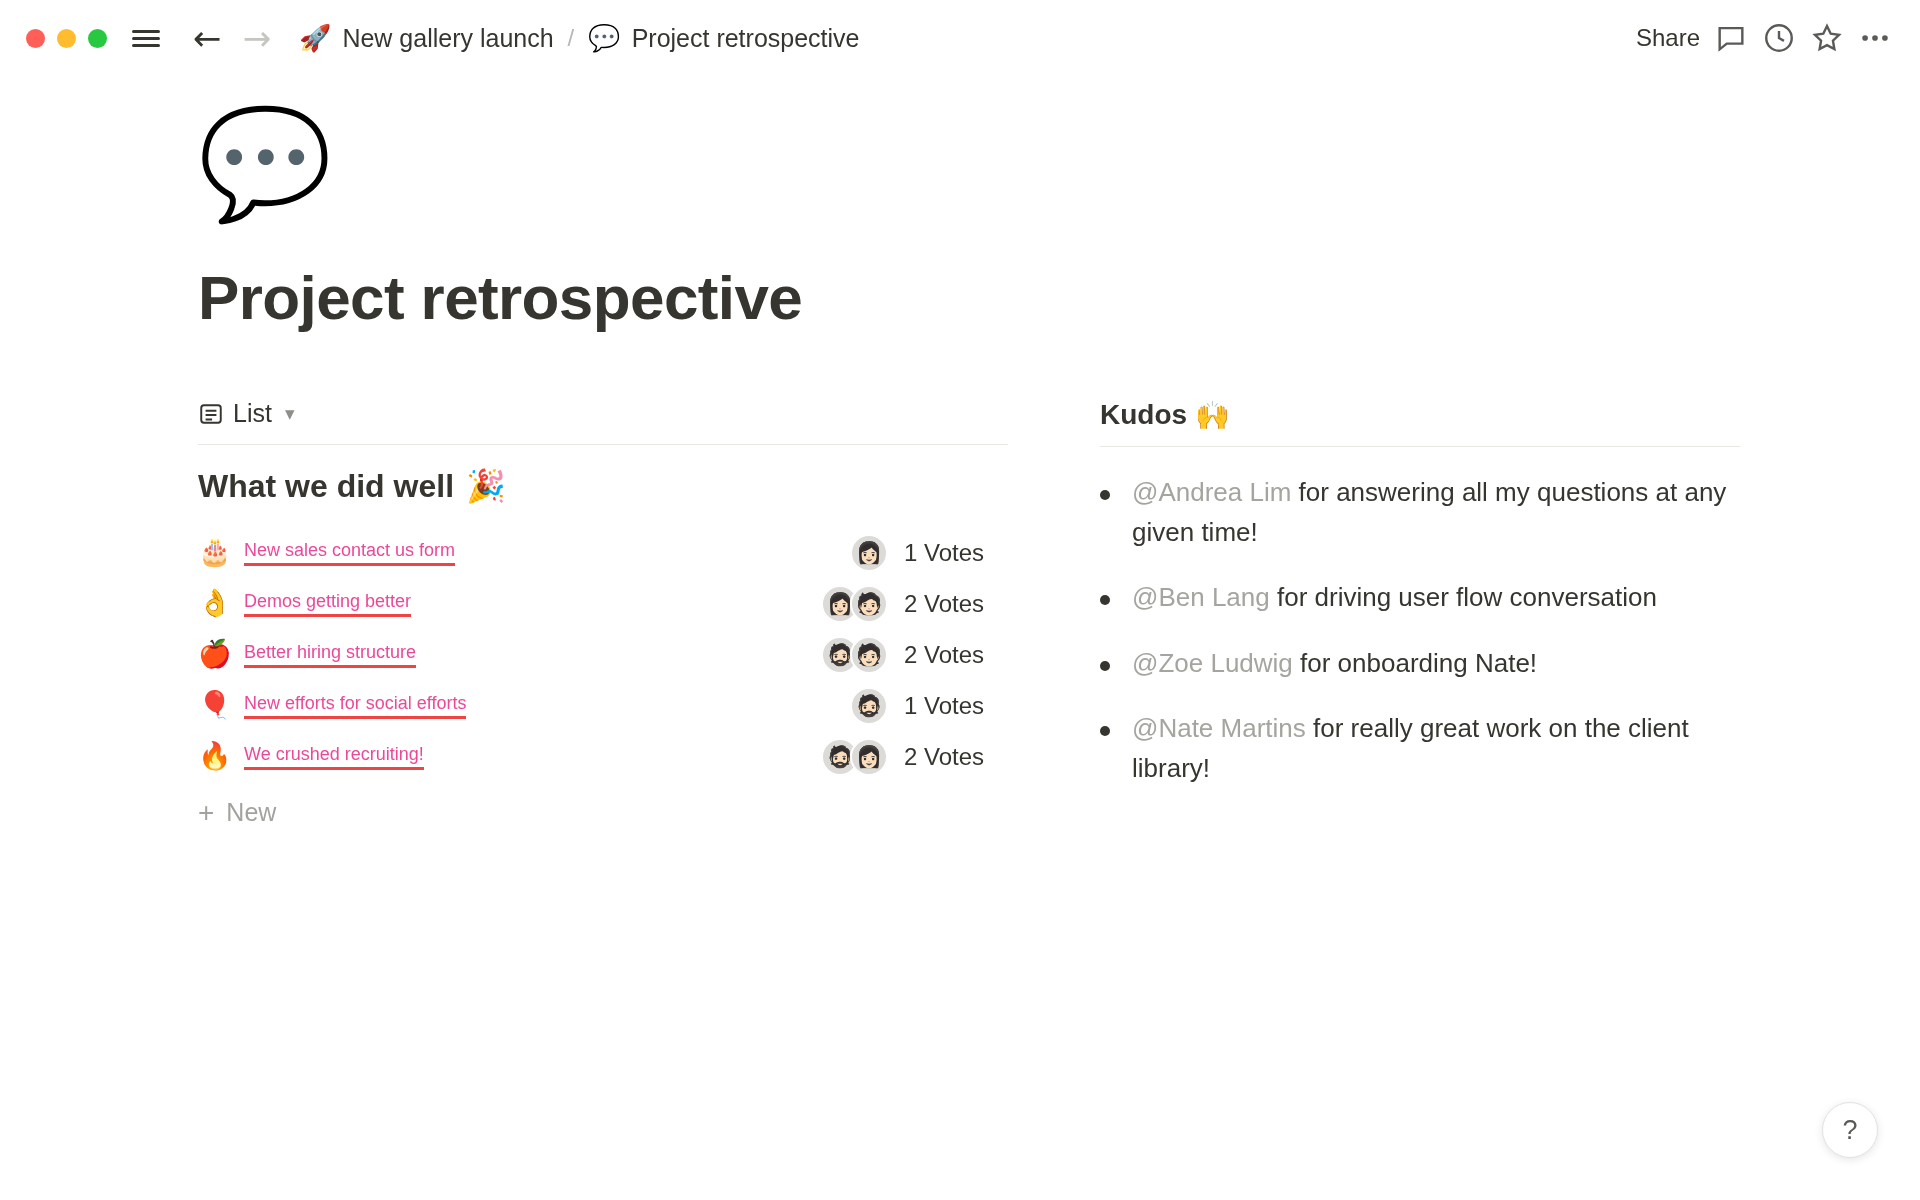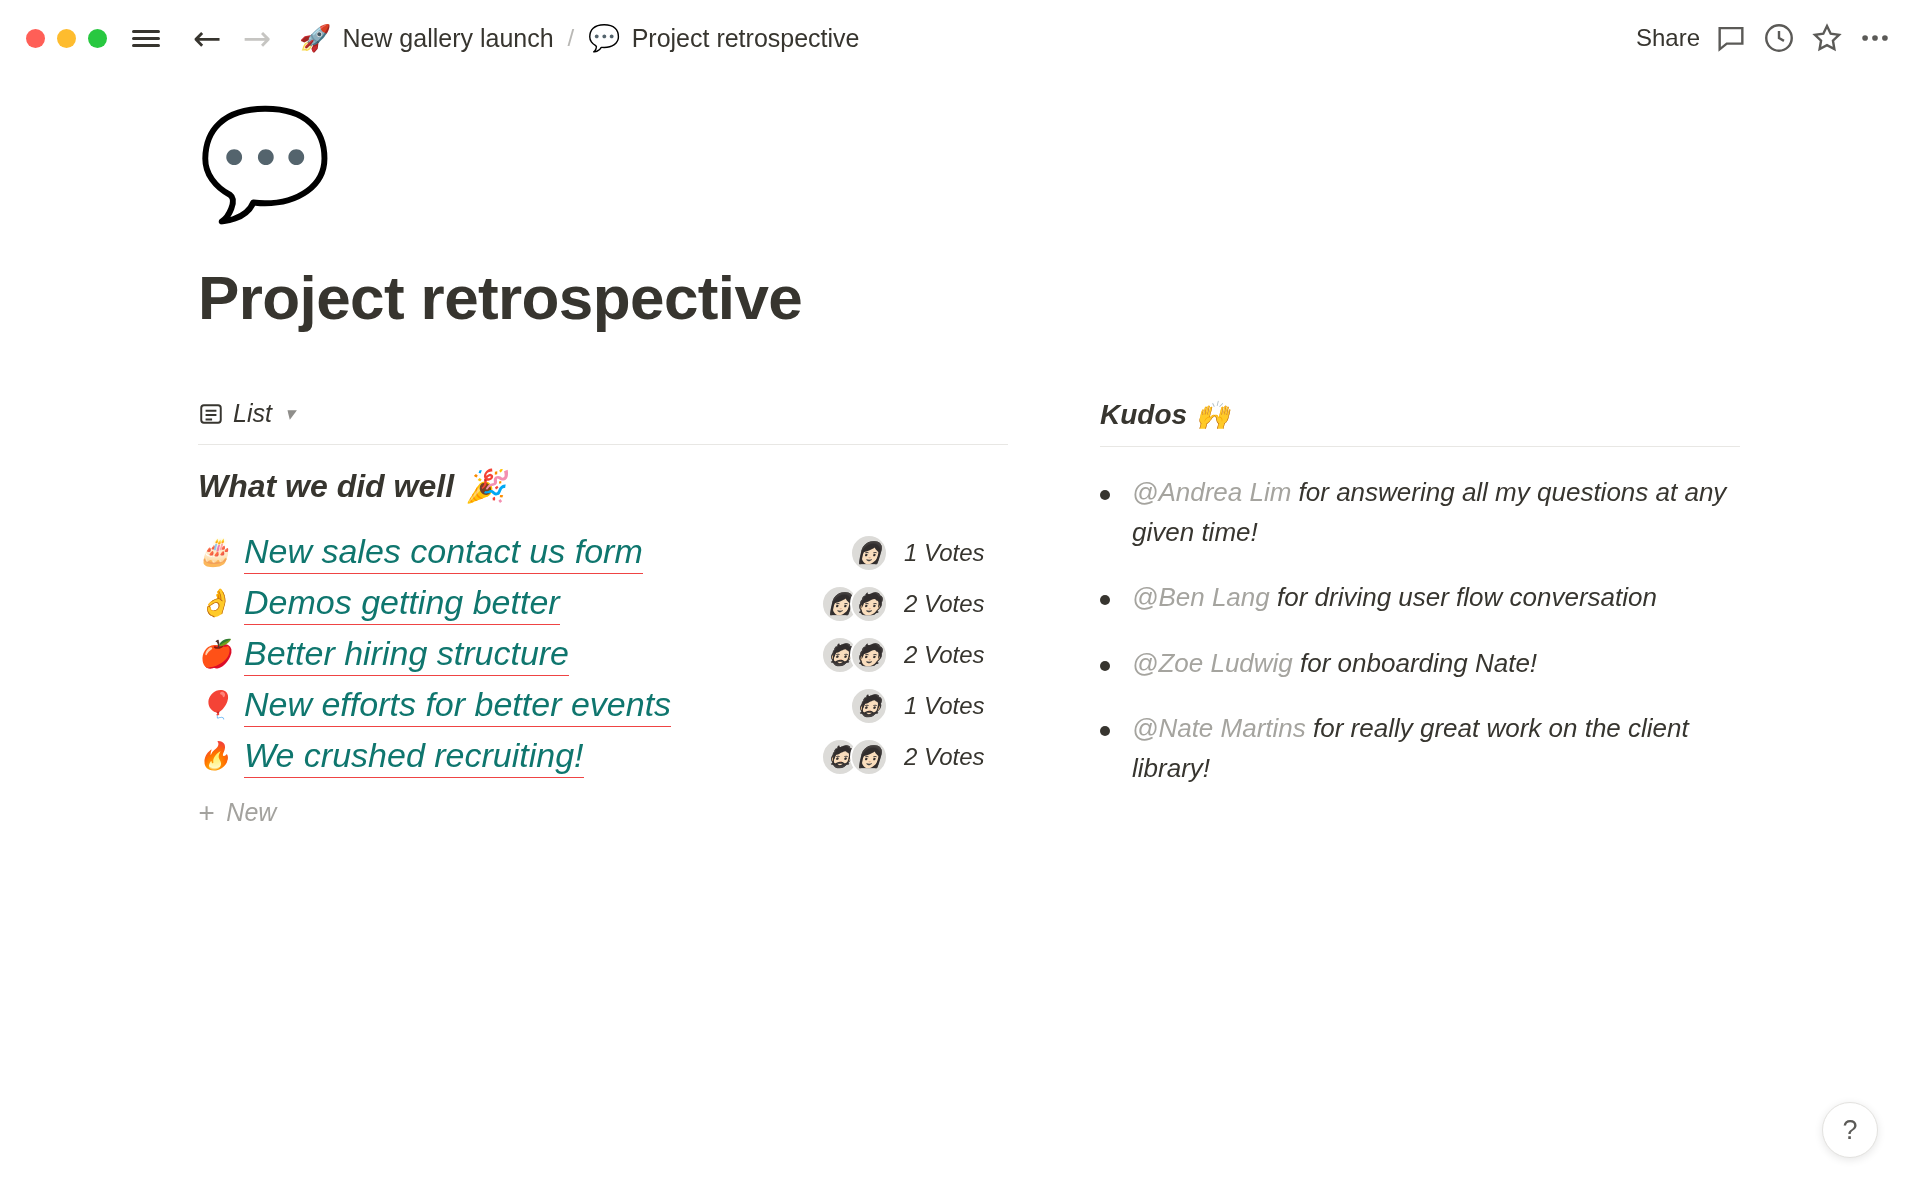--- a/index.html
+++ b/index.html
@@ -91,21 +91,20 @@
     font-size: 62px;
     font-weight: bold;
     letter-spacing: -0.6px;
     margin: 0 0 66px 0;
     color: #37352f;
   }
 
   .columns {
     display: flex;
     gap: 92px;
-    font-style: italic;
   }
   .col-left { width: 810px; }
   .col-right { width: 640px; }
 
   
   .view-tabs {
     display: flex;
     align-items: center;
     gap: 8px;
     padding-bottom: 16px;
@@ -133,23 +132,23 @@
     gap: 12px;
   }
 
   .row {
     display: flex;
     align-items: center;
     height: 51px;
   }
   .row-emoji { width: 46px; font-size: 27px; line-height: 1; }
   .row-title {
-    font-size: 34px;
-    color: #0f766e;
-    border-bottom: 1px solid #ef4444;
+    font-size: 18px;
+    color: #ec4899;
+    border-bottom: 3px solid #ef4444;
     padding-bottom: 2px;
     cursor: pointer;
   }
   .row-right {
     margin-left: auto;
     display: flex;
     align-items: center;
     gap: 16px;
   }
   .avatars { display: flex; align-items: center; }
@@ -343,21 +342,21 @@
           <div class="avatars">
             <div class="avatar">🧔🏻</div>
             <div class="avatar">🧑🏻</div>
           </div>
           <span class="votes">2 Votes</span>
         </div>
       </div>
 
       <div class="row">
         <span class="row-emoji">🎈</span>
-        <span class="row-title">New efforts for better events</span>
+        <span class="row-title">New efforts for social efforts</span>
         <div class="row-right">
           <div class="avatars">
             <div class="avatar">🧔🏻</div>
           </div>
           <span class="votes">1 Votes</span>
         </div>
       </div>
 
       <div class="row">
         <span class="row-emoji">🔥</span>

